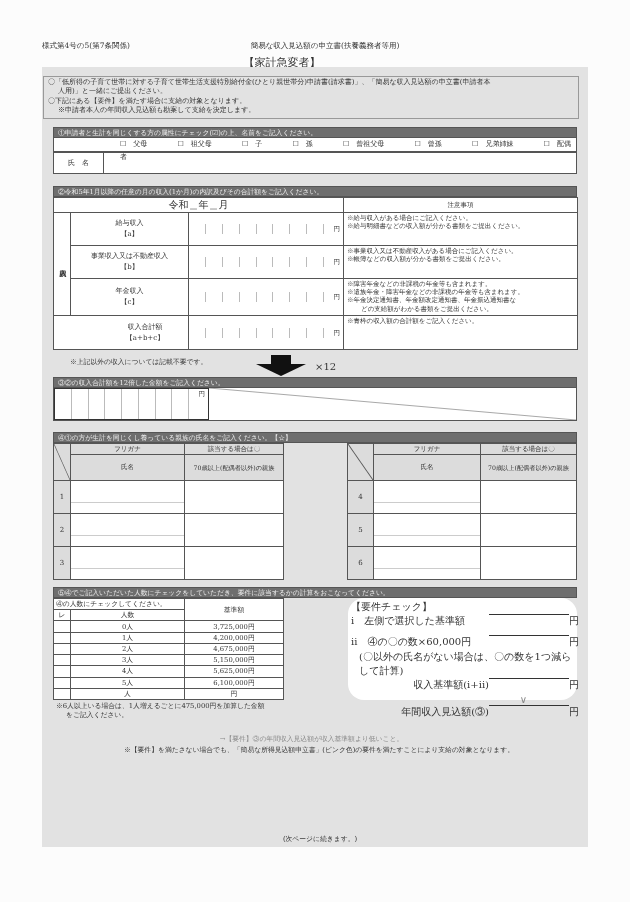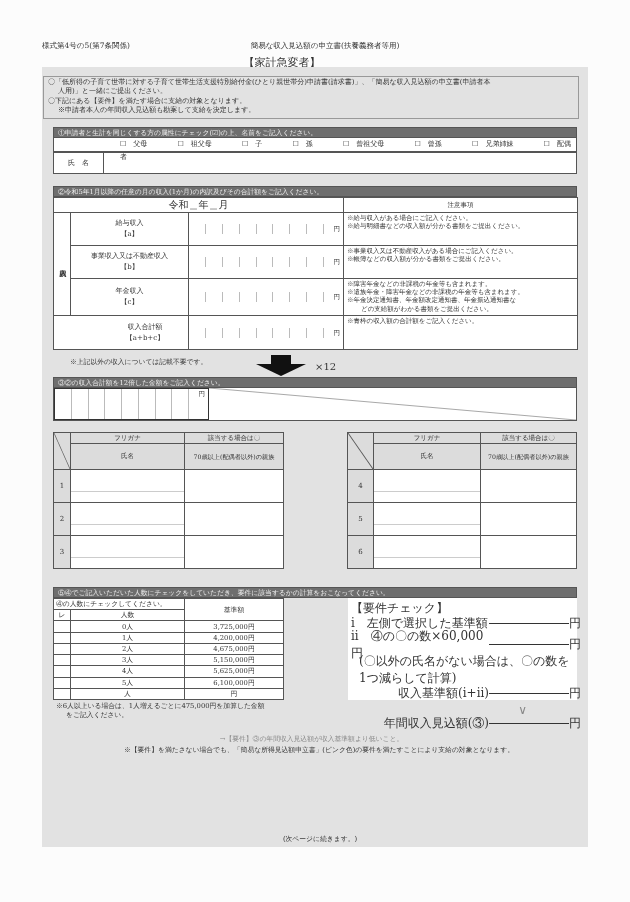--- a/index.html
+++ b/index.html
@@ -16,21 +16,21 @@
   table { border-collapse: collapse; }
   td, th { border: 1px solid #555; font-weight: normal; }
   .white { background: #fff; }
   .center { text-align: center; }
   .cell-grid { display: flex; height: 100%; }
   .cell-grid span { flex: 1; border-right: 1px solid #bbb; }
   .cell-grid span:last-child { border-right: none; text-align: right; padding-right: 3px; padding-top: 1px; font-size: 6.5px; }
   .note { font-size: 6.5px; line-height: 8.2px; padding: 1px 3px; vertical-align: top; }
   .note .ind2 { padding-left: 14px; }
   .check-row span { margin-right: 14px; }
-  .req-line { display: flex; align-items: center; height: 13px; }
+  .req-line { display: flex; align-items: flex-start; height: 13px; }
   .req-line .lbl { flex: 1; }
   .req-line .blank { width: 80px; border-bottom: 1px solid #333; }
   .req-line .yen { width: 8px; text-align: right; }
 </style>
 </head>
 <body>
 
 <div class="abs form-no">様式第4号の5(第7条関係)</div>
 <div class="abs doc-title">簡易な収入見込額の申立書(扶養義務者等用)</div>
 <div class="abs doc-sub">【家計急変者】</div>
@@ -200,20 +200,21 @@
       </div>
     <div style="flex:1;position:relative;">
       <svg width="100%" height="100%" preserveAspectRatio="none" viewBox="0 0 100 10" style="position:absolute;left:0;top:0;">
           <line x1="0" y1="0" x2="100" y2="10" stroke="#555" stroke-width="0.15"></line>
         </svg>
     </div>
   </div>
 </div>
 
 <div class="abs" style="left:53px;top:432px;width:524px;">
+  <div class="sec-head">④①の方が生計を同じくし養っている親族の氏名をご記入ください。【☆】</div>
   <div style="display:flex;justify-content:space-between;">
     <table class="white" style="width:230px;table-layout:fixed;">
       <colgroup>
           <col style="width:17px">
           <col style="width:114px">
           <col style="width:99px">
         </colgroup>
       <tbody>
           <tr style="height:11px;">
         <td rowspan="2" style="background:#dcdcdc;position:relative;">
@@ -345,21 +346,21 @@
             <td class="center">5人</td>
             <td class="center">6,100,000円</td>
           </tr>
       <tr style="height:10px;">
             <td></td>
             <td class="center">人</td>
             <td class="center">円</td>
           </tr>
     </tbody>
       </table>
-    <div class="white" style="width:229px;height:102px;padding:2px 0 0 3px;font-size:12px;">
+    <div class="white" style="width:229px;height:102px;padding:2px 0 0 3px;font-size:10px;border-radius:16px;">
       <div>【要件チェック】</div>
       <div class="req-line">
           <span class="lbl">i　左側で選択した基準額</span>
           <span class="blank"></span>
           <span class="yen">円</span>
         </div>
       <div class="req-line" style="margin-top:8px;">
           <span class="lbl">ii　④の〇の数×60,000円</span>
           <span class="blank"></span>
           <span class="yen">円</span>

